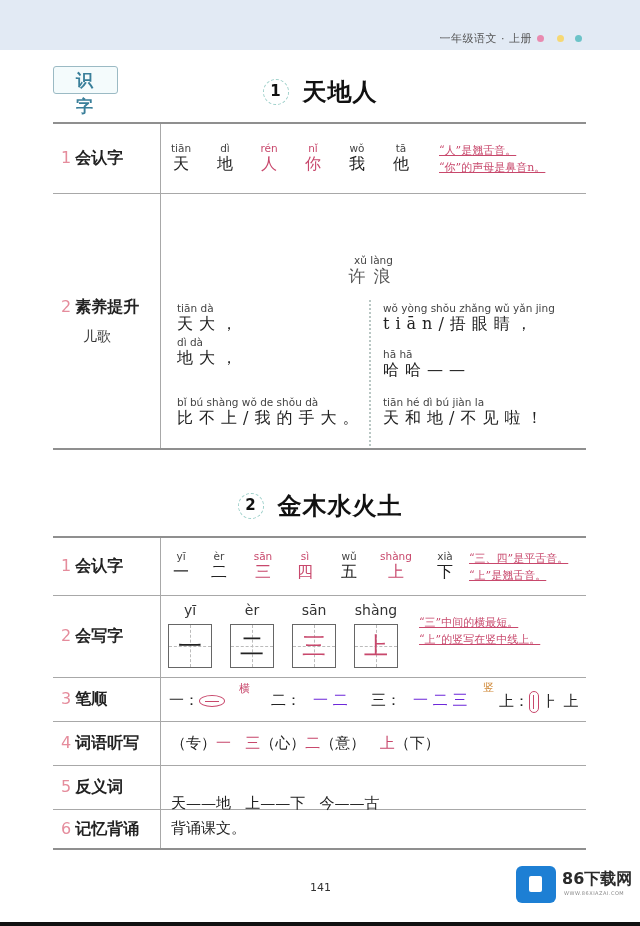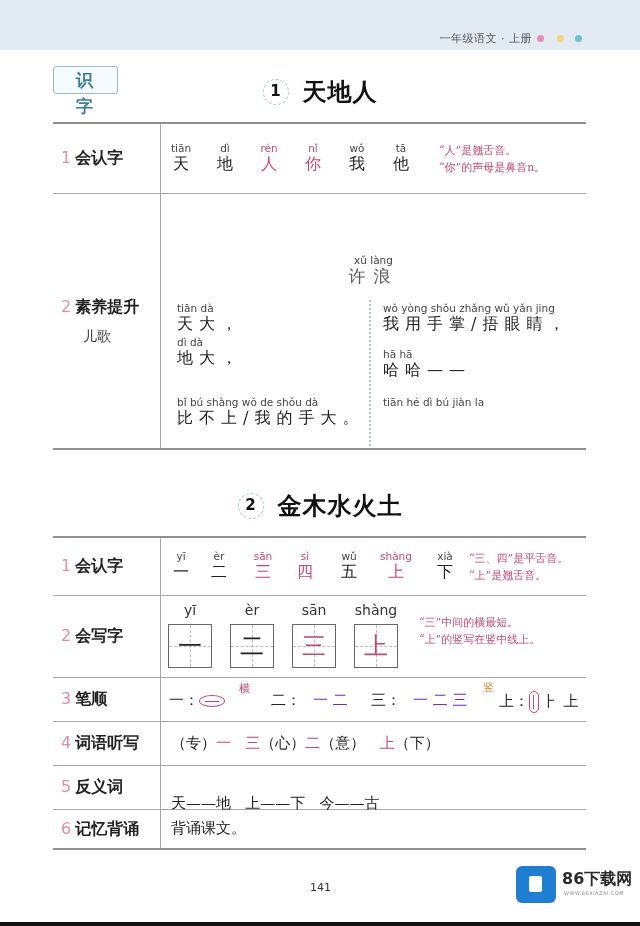--- a/index.html
+++ b/index.html
@@ -25,21 +25,21 @@
   .row-label { width: 108px; border-right: 1px solid #a8a8a8; display: flex; flex-direction: column; justify-content: center; padding-left: 8px; }
   .row-label .lbl { font-size: 16px; font-weight: bold; color: #222; white-space: nowrap; }
   .row-label .lbl .num { color: #e58c9c; font-weight: normal; margin-right: 4px; }
   .row-label .sub { font-family: "DejaVu Serif", serif; font-size: 14px; color: #333; margin-top: 10px; padding-left: 22px; }
   .row-body { flex: 1; position: relative; }
 
   .char-cell { position: absolute; text-align: center; width: 40px; }
   .py { font-size: 10.5px; color: #444; line-height: 12px; display: block; }
   .hz { font-family: "DejaVu Serif", serif; font-size: 16px; color: #222; line-height: 20px; display: block; }
   .red .py, .red .hz { color: #c8486c; }
-  .note { position: absolute; font-family: "DejaVu Serif", serif; font-size: 11px; color: #c8486c; line-height: 17px; }
+  .note { position: absolute; font-family: "DejaVu Serif", serif; font-size: 11px; color: #c8486c; line-height: 17px; text-decoration: underline; }
 
   .poem-line { position: absolute; }
   .poem-line .py { text-align: left; font-size: 10.5px; }
   .poem-line .hz { font-size: 16px; letter-spacing: 6px; }
   .wavy { position: absolute; left: 208px; top: 106px; width: 6px; height: 146px; border-left: 2px dotted #b9c7c4; }
   .center-block { position: absolute; width: 100%; text-align: center; }
   .center-block .hz { font-size: 17px; letter-spacing: 8px; }
 
   .grid-box { position: absolute; width: 44px; height: 44px; border: 1.5px solid #666; background: #fff; }
   .grid-box::before { content: ""; position: absolute; left: 50%; top: 0; height: 100%; border-left: 1px dashed #bbb; }
@@ -139,28 +139,29 @@
         </div>
       <div class="poem-line" style="left:16px;top:202px;">
           <span class="py">bǐ bú shàng   wǒ de shǒu dà</span>
           <span class="hz">比不上/我的手大。</span>
         </div>
 
       <div class="wavy"></div>
 
       <div class="poem-line" style="left:222px;top:108px;">
           <span class="py">wǒ yòng shǒu zhǎng   wǔ yǎn jing</span>
-          <span class="hz">我用手掌/捂眼睛，</span>
+          <span class="hz">tiān/捂眼睛，</span>
         </div>
       <div class="poem-line" style="left:222px;top:154px;">
           <span class="py">hā hā</span>
           <span class="hz">哈哈——</span>
         </div>
       <div class="poem-line" style="left:222px;top:202px;">
           <span class="py">tiān hé dì   bú jiàn la</span>
+          <span class="hz">天和地/不见啦！</span>
         </div>
     </div>
   </div>
 </div>
 
 <div class="lesson-head" style="top:490px;">
   <span class="lesson-num">2</span><span class="lesson-title">金木水火土</span>
 </div>
 
 <div class="tbl" style="top:536px;">

